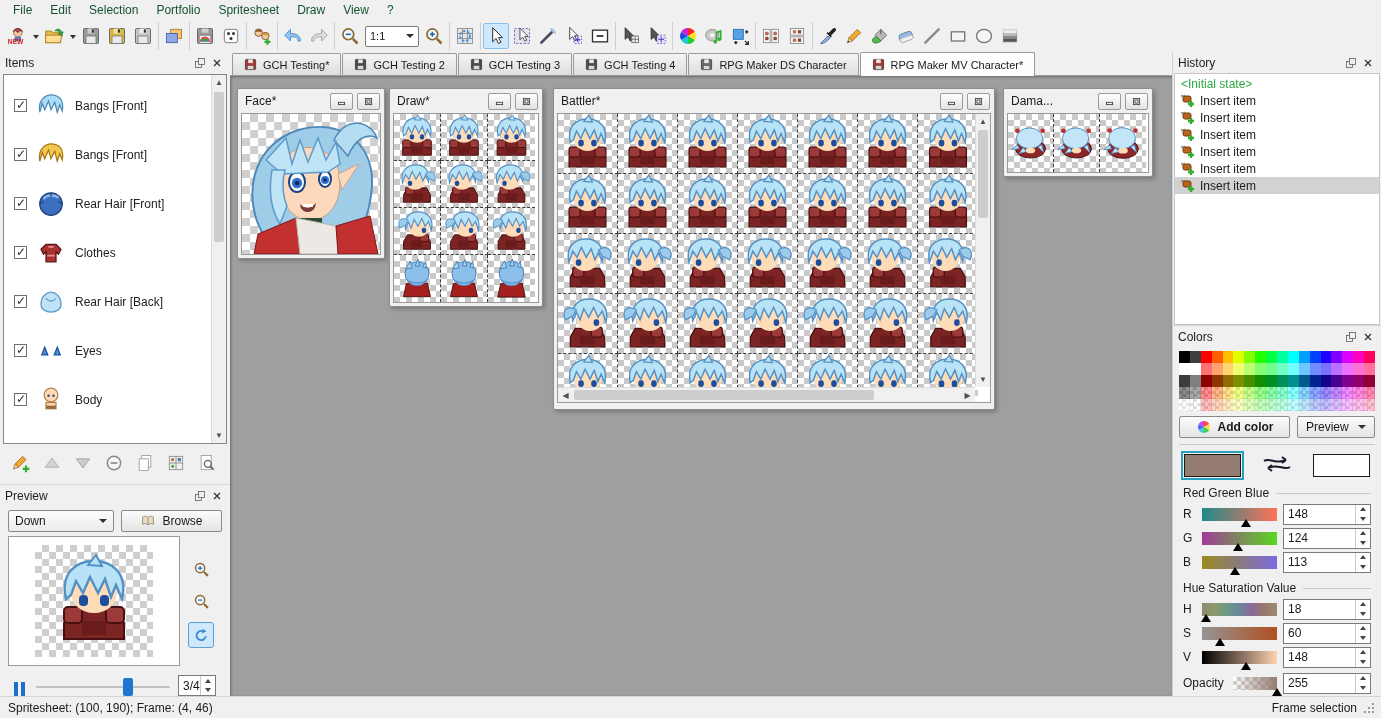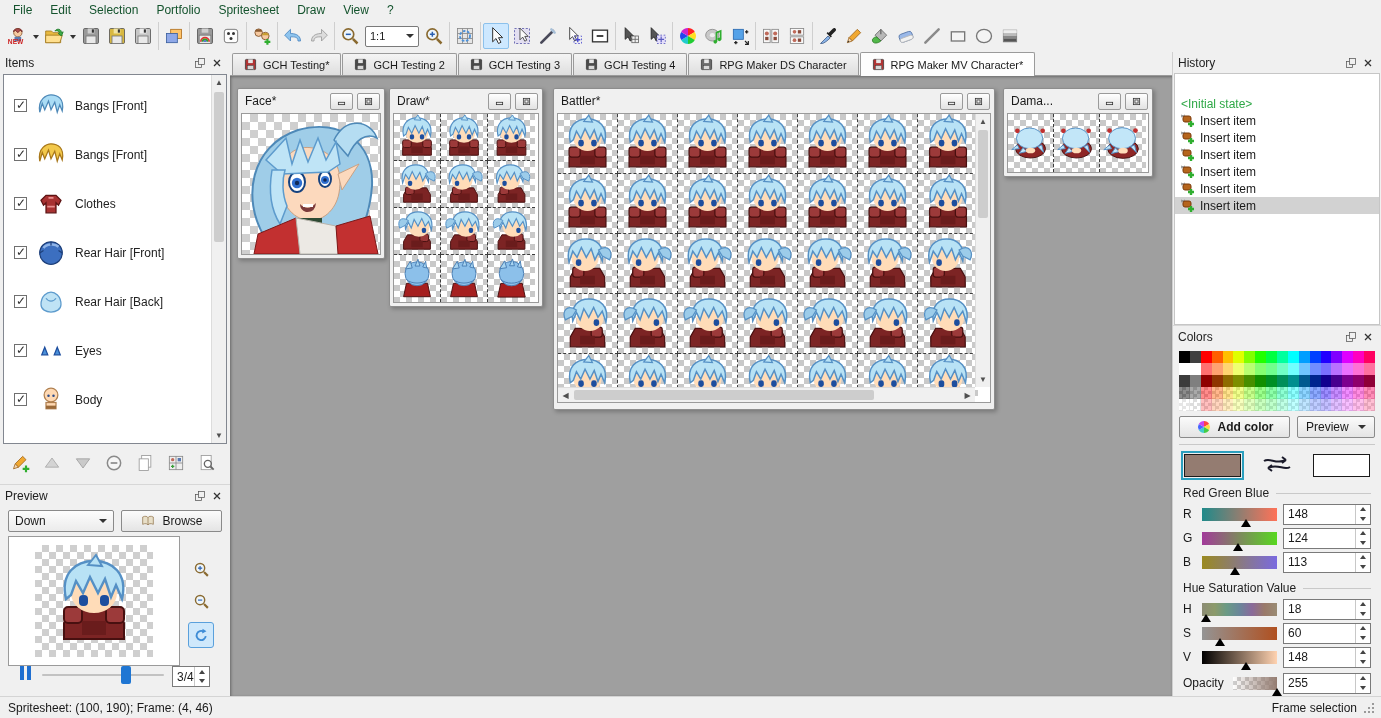--- a/index.html
+++ b/index.html
@@ -78,21 +78,21 @@
   .preview-row { display:flex; margin:0 0 0 8px; flex:1; min-height:0; }
   .preview-stage { width:172px; background:#fff; border:1px solid #9a9a9a; display:flex; align-items:center; justify-content:center; }
   .stage-checker { width:118px; height:112px; display:flex; align-items:center; justify-content:center;
     background: repeating-conic-gradient(#cfcfcf 0% 25%, #ffffff 0% 50%); background-size:14px 14px; }
   .pv-btns { width:42px; display:flex; flex-direction:column; align-items:center; gap:10px; padding-top:22px; }
   .pv-zoom { width:22px; height:22px; display:flex; align-items:center; justify-content:center; }
   .pv-zoom svg { width:17px; height:17px; }
   .loop-btn { width:26px; height:26px; border:1px solid #5aa0dc; background:#cfe8fb; border-radius:3px;
               display:flex; align-items:center; justify-content:center; }
   .loop-btn svg { width:17px; height:17px; }
-  .pv-bottom { height:30px; display:flex; align-items:flex-start; gap:8px; padding:0 20px; }
+  .pv-bottom { height:30px; display:flex; align-items:flex-end; gap:8px; padding:0 14px; }
   .pause-icon { width:14px; height:14px; display:flex; gap:3px; }
   .pause-icon i { width:4px; height:14px; background:#1f6fd0; }
   .pv-slider { flex:1; height:18px; position:relative; }
   .pv-slider .track { position:absolute; left:0; right:0; top:8px; height:2px; background:#c2c2c2; border-radius:1px; }
   .pv-slider .thumb { position:absolute; top:0; width:10px; height:18px; background:#1f76d3; border-radius:2px; }
   .spinbox { height:21px; background:#fff; border:1px solid #7a7a7a; display:flex; align-items:stretch; }
   .spin-val { flex:1; display:flex; align-items:center; padding-left:4px; }
   .spin-arrows { width:15px; border-left:1px solid #c8c8c8; display:flex; flex-direction:column; }
   .spin-arrows i { flex:1; display:flex; align-items:center; justify-content:center; }
   .tri-up { width:0; height:0; border-left:3.5px solid transparent; border-right:3.5px solid transparent; border-bottom:4px solid #444; }
@@ -123,21 +123,21 @@
   .cell svg { position:absolute; inset:0; width:100%; height:100%; }
 
   .face-checker { width:140px; height:140px;
     background: repeating-conic-gradient(#cfcfcf 0% 25%, #ffffff 0% 50%); background-size:16px 16px; }
 
   
   .history-panel { height:280px; display:flex; flex-direction:column; }
   .history-list { flex:1; margin:0 1px; background:#fff; border:1px solid #c6c6c6; overflow:hidden; padding-top:2px; }
   .hist-row { height:17px; display:flex; align-items:center; gap:5px; padding-left:5px; }
   .hist-row.selected { background:#d2d2d2; }
-  .hist-initial { color:#2fa847; padding-left:6px; height:16px; display:flex; align-items:center;margin-top:20px; }
+  .hist-initial { color:#2fa847; padding-left:6px; height:16px; display:flex; align-items:center; }
   .hist-row svg { width:15px; height:15px; flex:none; }
 
   
   .colors-panel { flex:1; display:flex; flex-direction:column; border-top:1px solid #d7d7d7; }
   .palette { margin:4px 6px 2px; display:grid; grid-template-columns:repeat(18, 1fr); }
   .pal-cell { height:12px; }
   .pal-cell.alpha { background-size:7px 7px !important; }
   .colors-btn-row { display:flex; gap:7px; margin:3px 6px; }
   .add-color-btn { flex:1.55;font-weight:bold; }
   .palette-btn { flex:1; justify-content:space-between; padding:0 8px; }
@@ -562,36 +562,36 @@
                   <svg viewBox="0 0 24 24">
                     <path d="M3 17 C1 6 9 3 12 3 C17 3 23 6 21 16 L19 11 L17 17 L15 9 L12 15 L10 8 L7 15 L5 10 Z" fill="#f2c84b" stroke="#a8771a"></path>
                   </svg>
                 </span>
                 <span class="item-label">Bangs [Front]</span>
               </div>
               <div class="item-row">
                 <span class="checkbox checked"></span>
                 <span class="item-icon">
                   <svg viewBox="0 0 24 24">
-                    <path d="M4 9 L8 5 H16 L20 9 L18 13 L16 11 V19 H8 V11 L6 13 Z" fill="#a83232" stroke="#5d1414"></path>
-                    <path d="M10 7 h4 M9 14 h6" stroke="#e89090" stroke-width="1.4"></path>
+                    <circle cx="12" cy="12" r="9" fill="#3c6fc0" stroke="#1d3f7a"></circle>
+                    <path d="M6 8 C8 5 15 4 18 7" stroke="#8fb4e8" stroke-width="2" fill="none"></path>
+                    <path d="M3 12 l3 -2 M21 12 l-3 -2 M12 3 l0 3" stroke="#1d3f7a"></path>
                   </svg>
                 </span>
-                <span class="item-label">Clothes</span>
+                <span class="item-label">Rear Hair [Front]</span>
               </div>
               <div class="item-row">
                 <span class="checkbox checked"></span>
                 <span class="item-icon">
                   <svg viewBox="0 0 24 24">
-                    <circle cx="12" cy="12" r="9" fill="#3c6fc0" stroke="#1d3f7a"></circle>
-                    <path d="M6 8 C8 5 15 4 18 7" stroke="#8fb4e8" stroke-width="2" fill="none"></path>
-                    <path d="M3 12 l3 -2 M21 12 l-3 -2 M12 3 l0 3" stroke="#1d3f7a"></path>
+                    <path d="M4 9 L8 5 H16 L20 9 L18 13 L16 11 V19 H8 V11 L6 13 Z" fill="#a83232" stroke="#5d1414"></path>
+                    <path d="M10 7 h4 M9 14 h6" stroke="#e89090" stroke-width="1.4"></path>
                   </svg>
                 </span>
-                <span class="item-label">Rear Hair [Front]</span>
+                <span class="item-label">Clothes</span>
               </div>
               <div class="item-row">
                 <span class="checkbox checked"></span>
                 <span class="item-icon">
                   <svg viewBox="0 0 24 24">
                     <path d="M4 14 C4 7 9 4 12 4 C15 4 20 7 20 14 C20 18 16 20 12 20 C8 20 4 18 4 14 Z" fill="#bfe3f5" stroke="#5d9bcd"></path>
                     <path d="M8 9 C10 12 14 12 16 9" stroke="#5d9bcd" fill="none"></path>
                   </svg>
                 </span>
                 <span class="item-label">Rear Hair [Back]</span>

